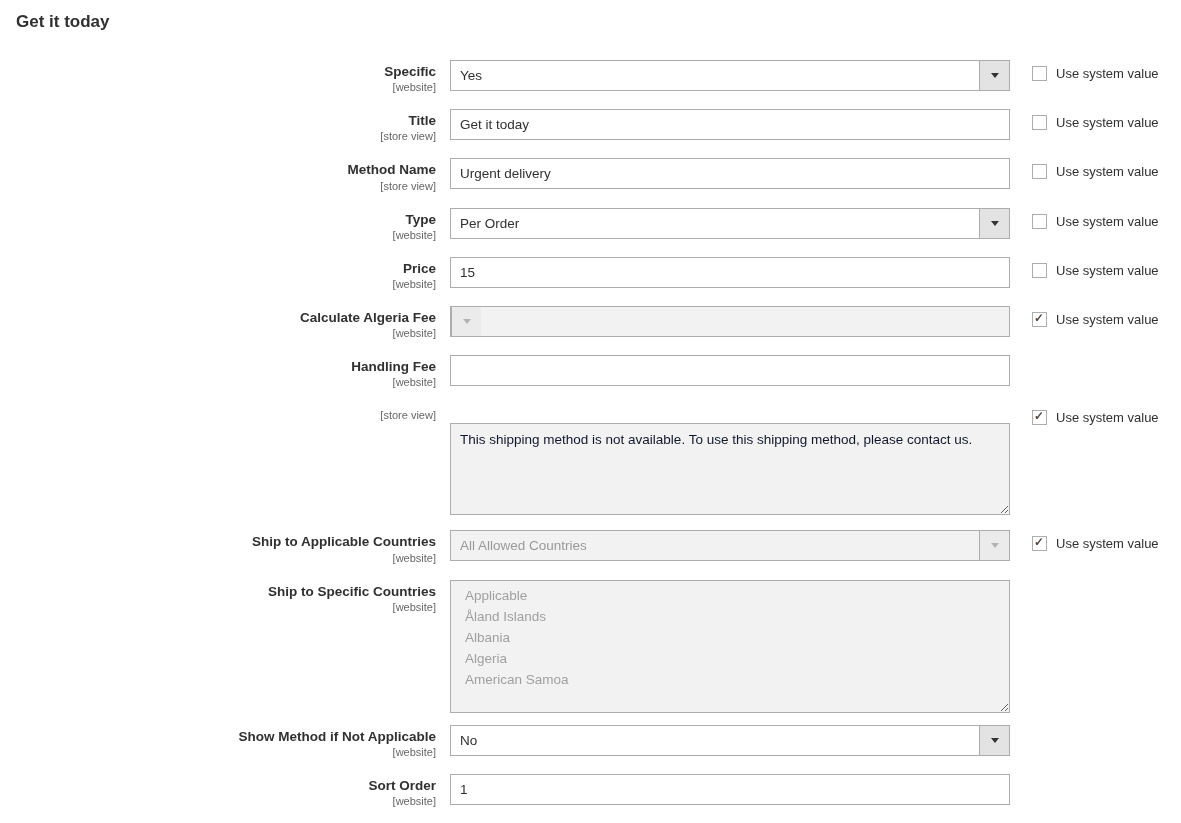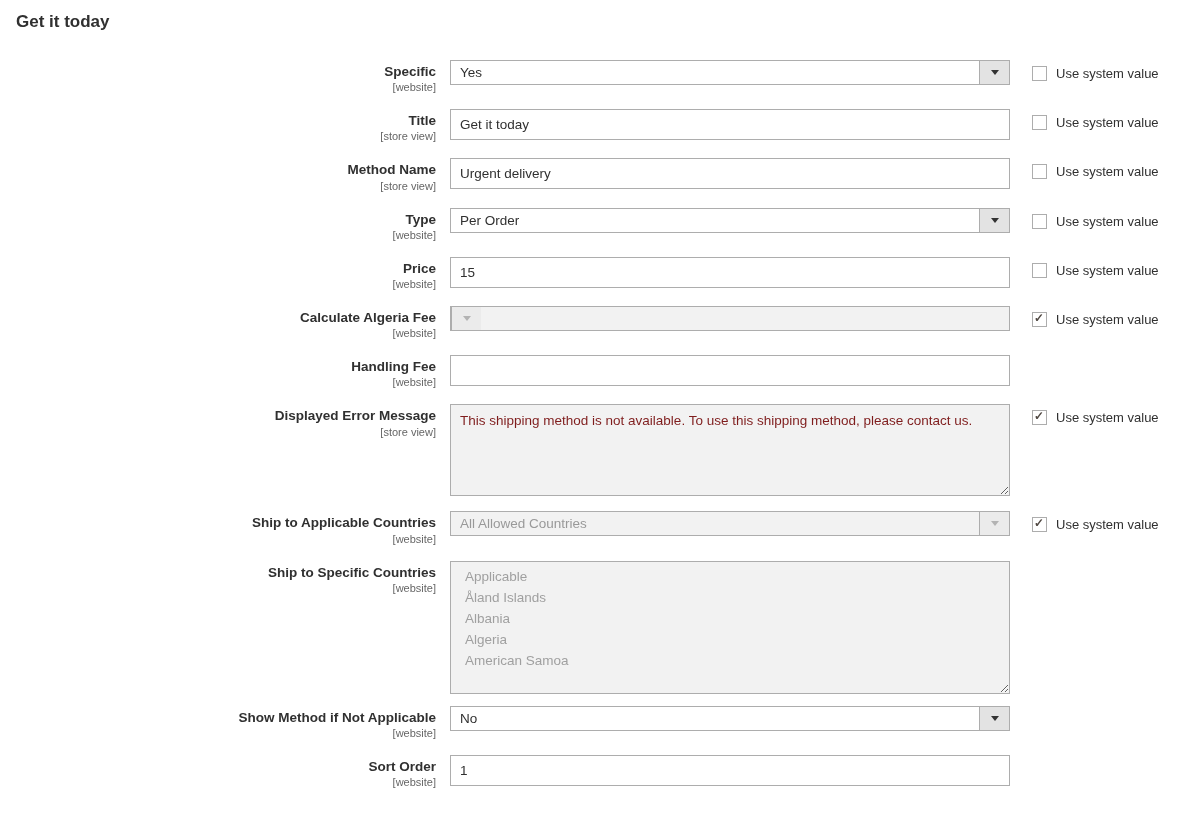--- a/index.html
+++ b/index.html
@@ -80,21 +80,21 @@
   background: #fff;
   font-size: 13.5px;
   color: #303030;
   font-family: inherit;
 }
 input[type="text"] {
   height: 31px;
   padding: 0 9px;
 }
 .select {
-  height: 25px;
+  height: 31px;
   display: flex;
   align-items: stretch;
   position: relative;
 }
 .select .select-text {
   flex: 1;
   padding: 0 9px;
   display: flex;
   align-items: center;
 }
@@ -121,21 +121,21 @@
 }
 .select.disabled .dropdown-btn::after {
   border-top-color: #b3b3b3;
 }
 textarea {
   height: 92px;
   padding: 7px 9px;
   resize: both;
   line-height: 1.4;
 }
-textarea.disabled { color: #7f1d1d; }
+textarea.disabled { color: #0f172a; margin-top: 19px; }
 .multiselect {
   height: 133px;
   overflow-y: scroll;
   padding: 4px 0;
   resize: both;
 }
 .multiselect.disabled { color: #a0a0a0; }
 .multiselect .opt {
   padding: 3px 14px;
   font-size: 13.5px;
@@ -246,21 +246,20 @@
       <div class="scope">[website]</div>
     </div>
     <div class="field-col">
       <input type="text" value="" style="">
     </div>
     <div class="sys-col"></div>
   </div>
 
   <div class="row tall">
     <div class="label-col">
-      <div class="lbl">Displayed Error Message</div>
       <div class="scope">[store view]</div>
     </div>
     <div class="field-col">
       <textarea class="disabled" disabled="" style="">This shipping method is not available. To use this shipping method, please contact us.</textarea>
     </div>
     <div class="sys-col">
       <input type="checkbox" checked="" style="">
       <label>Use system value</label>
     </div>
   </div>

